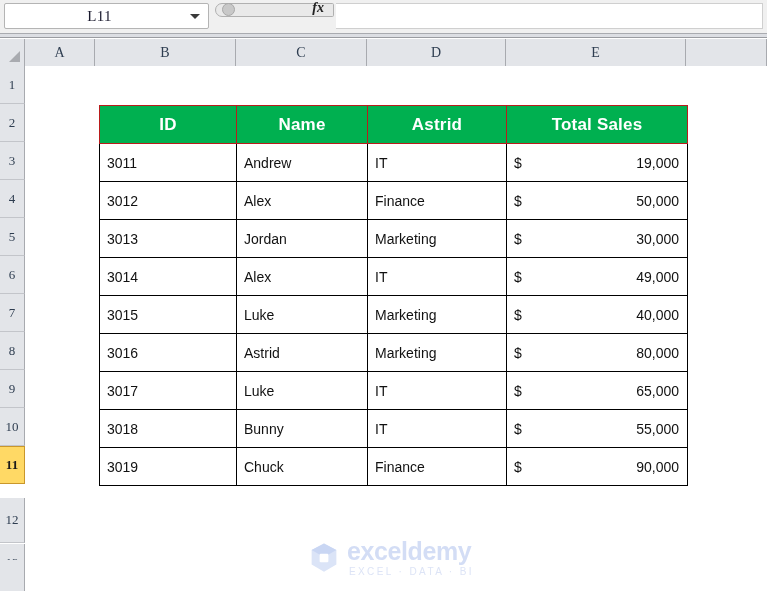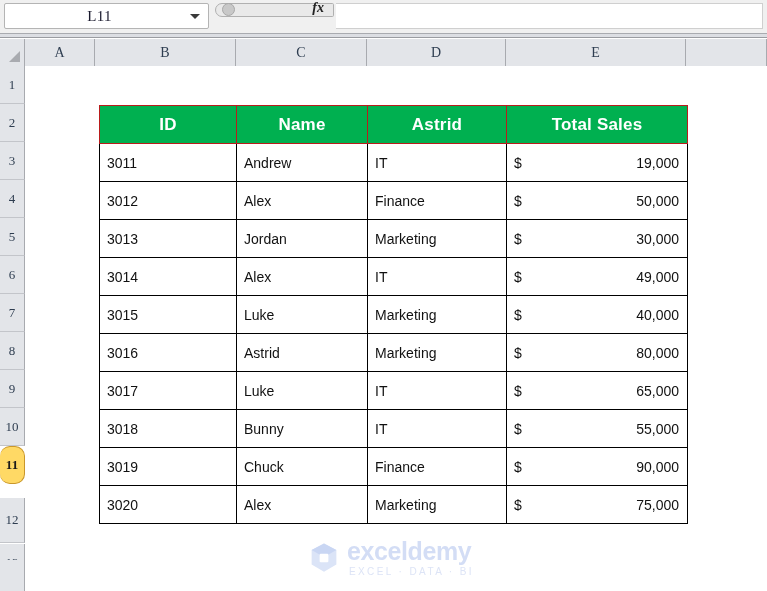--- a/index.html
+++ b/index.html
@@ -181,21 +181,20 @@
     font-size: 13px;
     color: #2e3d50;
   }
   .rowhead.selected {
     background: #ffd965;
     border-right: 1px solid #c9972b;
     border-bottom: 1px solid #c9972b;
     border-top: 1px solid #c9972b;
     color: #1a1a1a;
     font-weight: bold;
-    border-radius: 10px;
   }
   .rowhead-filler {
     position: absolute;
     left: 0;
     width: 25px;
     background: #e3e5e9;
     border-right: 1px solid #a8aaaf;
     box-sizing: border-box;
   }
 
@@ -428,31 +427,20 @@
             <td>3019</td>
             <td>Chuck</td>
             <td>Finance</td>
             <td class="money">
               <div class="money-inner">
                 <span class="money-sym">$</span>
                 <span class="money-val">90,000</span>
               </div>
             </td>
           </tr>
-          <tr>
-            <td>3020</td>
-            <td>Alex</td>
-            <td>Marketing</td>
-            <td class="money">
-              <div class="money-inner">
-                <span class="money-sym">$</span>
-                <span class="money-val">75,000</span>
-              </div>
-            </td>
-          </tr>
         </tbody>
     </table>
 
     <div class="watermark">
       <svg class="wm-logo" viewBox="0 0 40 44">
         <path d="M20 2 L37 11 L37 31 L20 41 L3 31 L3 11 Z" fill="#dbe4f7"></path>
         <path d="M20 2 L37 11 L20 21 L3 11 Z" fill="#c9d6f3"></path>
         <rect x="14" y="16" width="12" height="12" rx="1.5" fill="#ffffff"></rect>
       </svg>
       <div class="wm-text">

